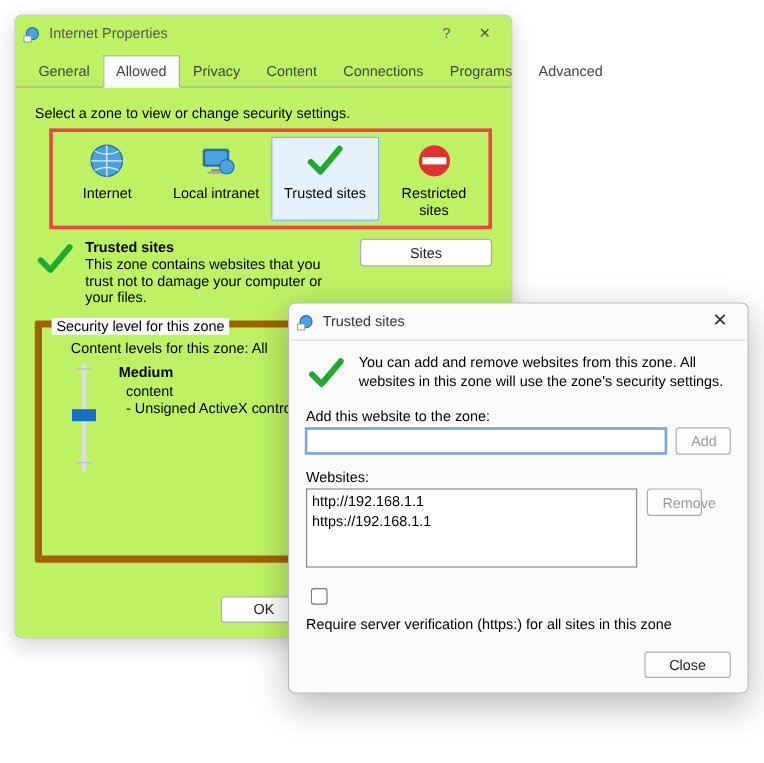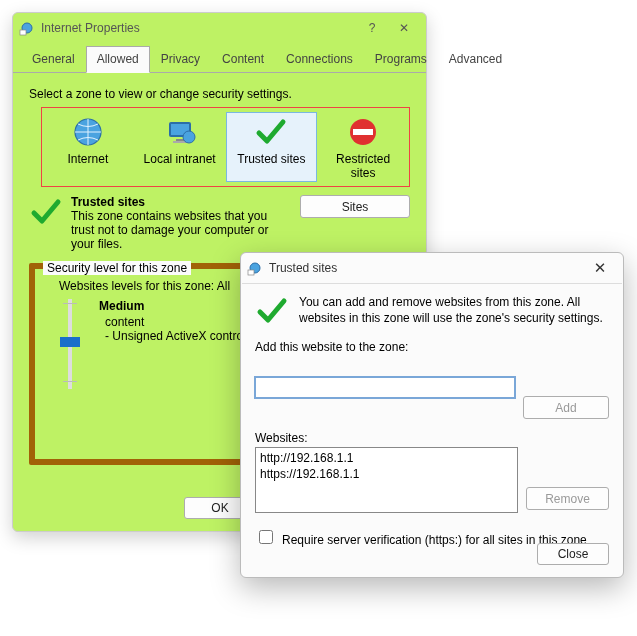--- a/index.html
+++ b/index.html
@@ -11,21 +11,21 @@
 .ip-titlebar .icon { width: 16px; height: 16px; margin-right: 6px; display:flex; align-items:center; justify-content:center;}
 .ip-titlebar .title { flex: 1; color: #555; }
 .ip-titlebar .winbtn { width: 32px; height: 22px; text-align: center; line-height: 22px; color: #555; border-radius:3px;}
 
 .tabs { display: flex; padding: 0 8px; border-bottom: 1px solid #aaa; margin-top:2px;}
 .tab { padding: 5px 10px 6px; color: #444; border: 1px solid transparent; border-bottom: none; position: relative; top: 1px; cursor: default; }
 .tab.selected { background: #fbfbfb; border-color: #aaa; border-bottom: 1px solid #fbfbfb; border-radius: 0; }
 
 .ip-body { padding: 10px 16px; }
 .zone-instr { margin: 4px 0 6px; }
-.zone-box { border: 1px solid #ef4444; display: flex; padding: 4px 0; margin-left: 12px; }
+.zone-box { border: 3px solid #ef4444; display: flex; padding: 4px 0; margin-left: 12px; }
 .zone-item { flex: 1; text-align: center; padding: 2px 0; }
 .zone-item .zicon { height: 36px; display:flex; align-items:center; justify-content:center;}
 .zone-item .zlabel { margin-top: 2px; }
 .zone-item .zlabel2 { }
 .zone-item.selected { background: #e6f2fb; outline: 1px solid #7ab8e0; outline-offset:-1px;}
 
 .zone-desc { display: flex; margin-top: 8px; gap: 8px; }
 .zone-desc .check { width: 34px; display:flex; justify-content:center;}
 .zone-desc .txt { flex: 1; }
 .zone-desc .txt .head { font-weight: bold; }
@@ -55,26 +55,26 @@
 .ts-titlebar .winbtn { width: 34px; height: 24px; text-align: center; line-height: 24px; font-size: 15px; color:#333; border-radius:3px;}
 .ts-sep { height:1px; background:#ddd; margin:0 1px;}
 
 .ts-body { padding: 10px 14px; }
 .ts-intro { display: flex; gap: 10px; margin-bottom: 12px; }
 .ts-intro .check { width: 34px; display:flex; justify-content:center;}
 .ts-intro .txt { flex: 1; line-height: 1.35; }
 
 .field-row { display: flex; gap: 8px; align-items: center; margin-top: 2px; }
 .field-row input[type=text] { flex: 1; height: 21px; border: 1px solid #7aa7d8; padding: 1px 4px; outline: 2px solid #7aa7d8; outline-offset:-1px; background:#fff;}
-.sidebtn { width: 86px; height: 23px; margin-top: 40px; }
+.sidebtn { width: 46px; height: 23px; }
 
 .ts-list { width: 276px; height: 66px; border: 1px solid #888; background: #fff; padding: 2px 4px; overflow:auto;}
 .ts-list .item { padding: 1px 0; }
 
-.ts-check { display: flex; align-items: flex-end; gap: 6px; margin-top: 14px; }
+.ts-check { display: flex; align-items: flex-start; gap: 6px; margin-top: 14px; flex-direction: column; }
 .ts-check input { width:14px; height:14px;}
 
 .ts-footer { position: absolute; bottom: 12px; right: 14px; }
 
 svg { display:block; }
 </style>
 </head>
 <body>
 
 <div class="ip-window">
@@ -155,21 +155,21 @@
         <div class="head">Trusted sites</div>
         <div style="max-width:200px;">This zone contains websites that you trust not to damage your computer or your files.</div>
       </div>
       <div>
         <button class="btn sites-btn">Sites</button>
       </div>
     </div>
 
     <div class="sec-group">
       <div class="legend">Security level for this zone</div>
-      <div class="allowed">Websites levels for this zone: All</div>
+      <div class="allowed">Content levels for this zone: All</div>
       <div class="slider-row">
         <div class="slider">
           <div class="track"></div>
           <div class="tick" style="top:4px"></div>
           <div class="tick" style="top:42px"></div>
           <div class="tick" style="top:82px"></div>
           <div class="thumb"></div>
         </div>
         <div class="slider-desc">
           <div class="lvl">Medium</div>

